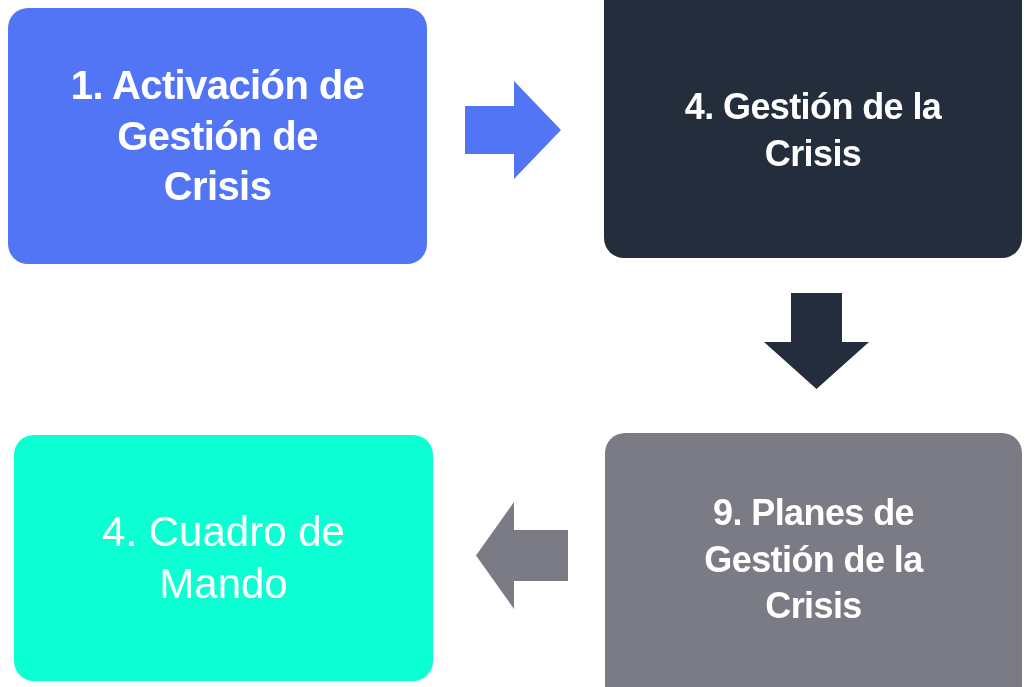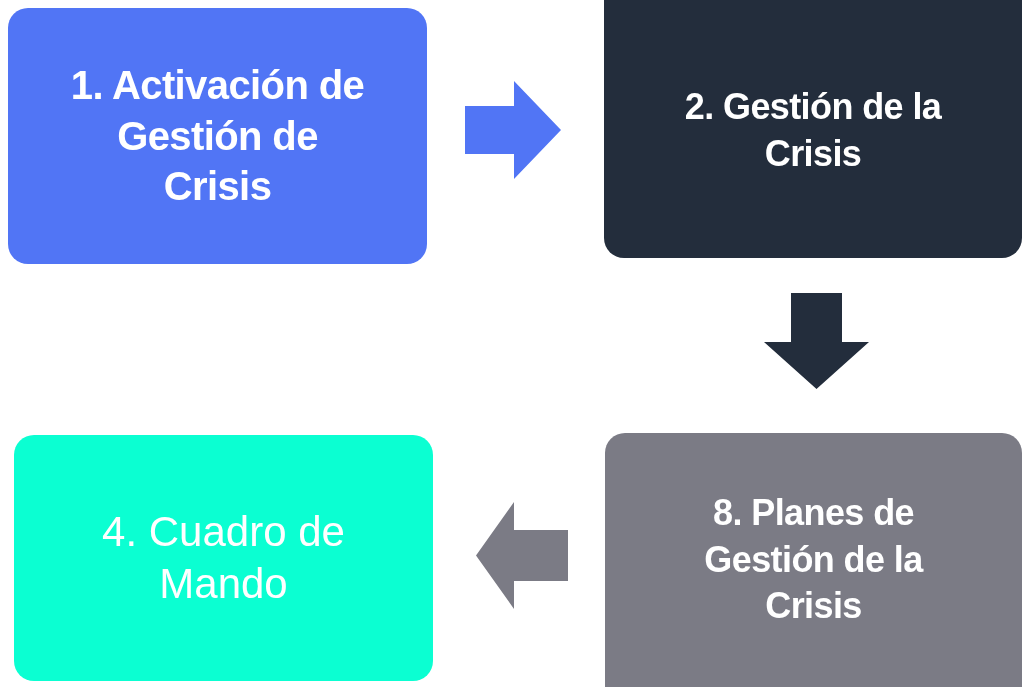--- a/index.html
+++ b/index.html
@@ -129,32 +129,32 @@
 Crisis</span>
   </div>
 
   <div class="arrow" id="arrow-right">
     <svg viewBox="0 0 96 98" xmlns="http://www.w3.org/2000/svg" aria-hidden="true">
       <polygon points="0,25 49,25 49,0 96,49 49,98 49,73 0,73" fill="#5175F5"></polygon>
     </svg>
   </div>
 
   <div class="node" id="node-2" style="background: rgb(35, 45, 60);">
-    <span class="node-label" style="color: rgb(255, 255, 255);">2. Gestión de la
+    <span class="node-label" style="color: rgb(255, 255, 255);">4. Gestión de la
 Crisis</span>
   </div>
 
   <div class="arrow" id="arrow-down">
     <svg viewBox="0 0 105 96" xmlns="http://www.w3.org/2000/svg" aria-hidden="true">
       <polygon points="27,0 78,0 78,49 105,49 52.5,96 0,49 27,49" fill="#232D3C"></polygon>
     </svg>
   </div>
 
   <div class="node" id="node-3" style="background: rgb(123, 123, 133);">
-    <span class="node-label" style="color: rgb(255, 255, 255);">8. Planes de
+    <span class="node-label" style="color: rgb(255, 255, 255);">9. Planes de
 Gestión de la
 Crisis</span>
   </div>
 
   <div class="arrow" id="arrow-left">
     <svg viewBox="0 0 92 107" xmlns="http://www.w3.org/2000/svg" aria-hidden="true">
       <polygon points="92,28 38,28 38,0 0,53.5 38,107 38,79 92,79" fill="#7B7B85"></polygon>
     </svg>
   </div>
 

